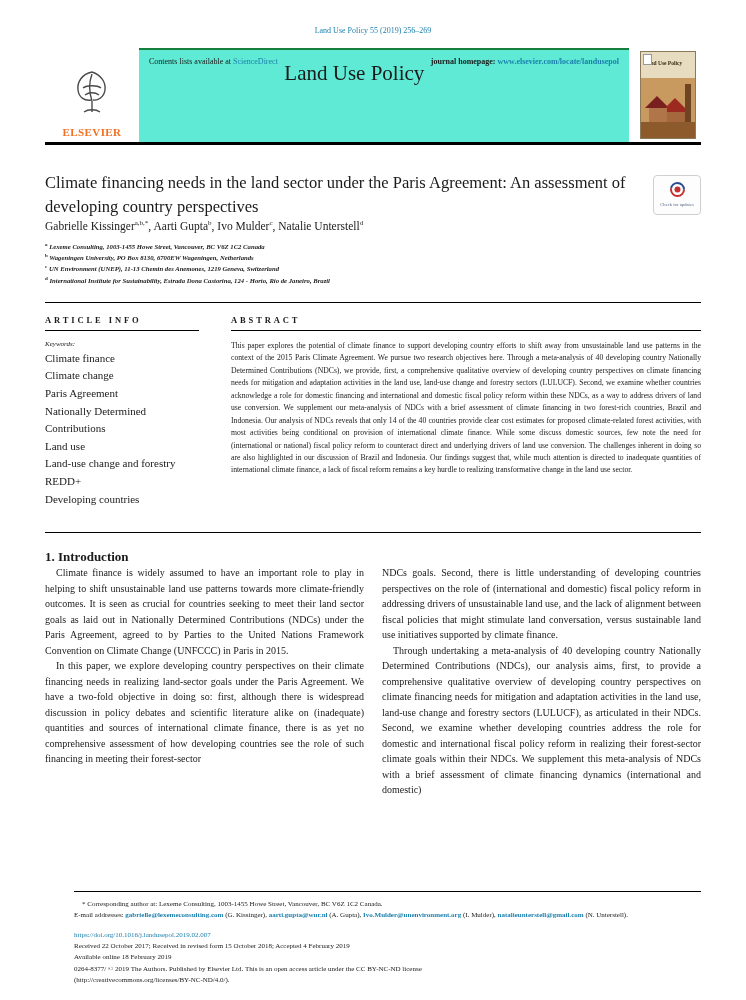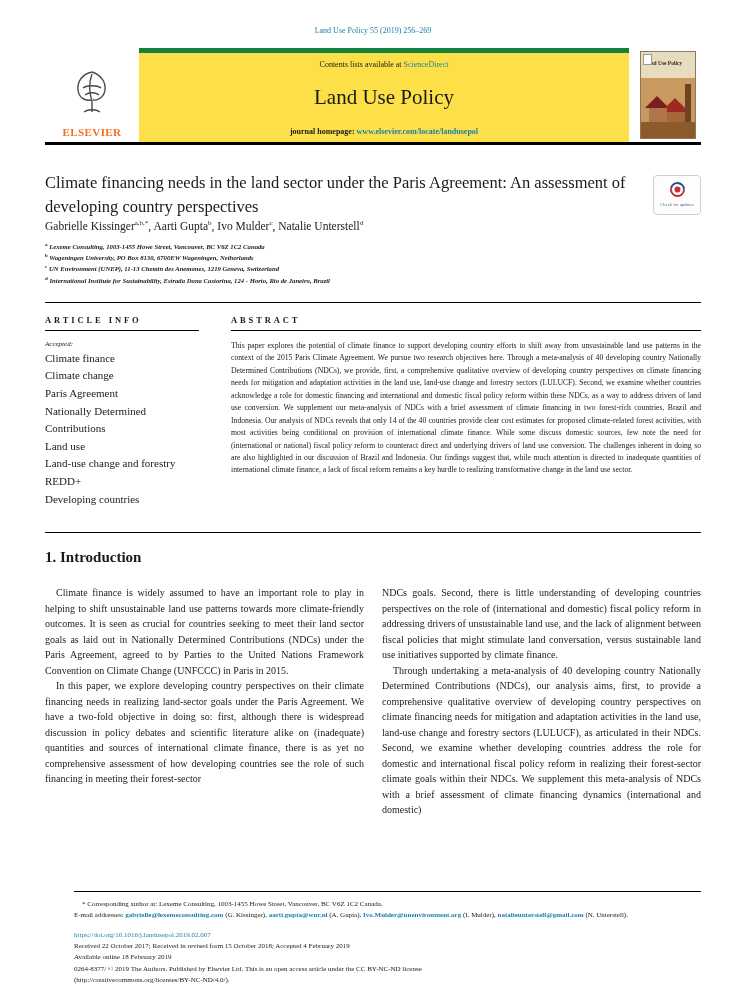--- a/index.html
+++ b/index.html
@@ -9,22 +9,22 @@
     font-family:"Liberation Serif", serif;
     padding:26px 45px 16px 45px;overflow:hidden;
   }
   a{text-decoration:none;}
   
   .journal-ref{text-align:center;font-size:8px;color:#1b7fad;margin-bottom:13px;}
   
   .banner{display:flex;align-items:stretch;border-bottom:3px solid #000;}
   .banner-left{width:86px;display:flex;flex-direction:column;align-items:center;justify-content:flex-end;padding:2px 4px 4px;}
   .elsevier-text{color:#f36f21;font-weight:bold;font-size:11px;letter-spacing:.4px;margin-top:2px;}
-  .banner-center{flex:1;background:#fde047;border-top:5px solid #15803d;text-align:center;
-    padding:7px 10px 6px;display:flex;flex-direction:column;justify-content:space-between;}
+  .banner-center{flex:1;background:#5eead4;border-top:2px solid #15803d;text-align:center;
+    padding:7px 10px 6px;display:flex;justify-content:space-between;}
   .contents-line{font-size:8px;}
   .contents-line .sd{color:#1b7fad;}
   .journal-title{font-size:21px;margin:4px 0 6px;}
   .homepage-line{font-size:8px;}
   .homepage-line .lbl{font-weight:bold;}
   .homepage-line .url{color:#1b7fad;font-weight:bold;}
   .banner-right{width:66px;display:flex;align-items:center;justify-content:center;padding:3px 0 3px 6px;}
   .cover{width:56px;height:88px;border:1px solid #8a7a5a;background:#e8dcc0;position:relative;box-sizing:border-box;}
   .cover-title{font-size:5.5px;font-weight:bold;color:#3a2c14;text-align:left;padding:8px 3px 2px;line-height:1.1;}
   .cover-art{position:absolute;left:0;right:0;bottom:0;top:26px;background:#c89a5f;}
@@ -42,21 +42,21 @@
   .affils sup{font-size:5px;font-style:normal;}
   
   .meta{display:flex;border-top:1px solid #000;border-bottom:1px solid #000;margin-top:16px;padding:12px 0 24px;}
   .meta-left{width:170px;flex:none;padding-right:16px;box-sizing:border-box;}
   .meta-right{flex:1;padding-left:16px;}
   .meta-head{font-size:8.5px;font-weight:bold;letter-spacing:.34em;border-bottom:1px solid #000;padding-bottom:5px;margin-bottom:9px;}
   .kw-label{font-size:7px;font-style:italic;margin-bottom:2px;}
   .kw-item{font-size:11px;line-height:1.6;}
   .abstract-text{font-size:7.7px;line-height:1.62;text-align:justify;}
   
-  .section-title{font-weight:bold;font-size:15px;margin:16px 0 19px;}
+  .section-title{font-weight:bold;font-size:13px;margin:16px 0 0;}
   .columns{display:flex;gap:18px;}
   .col{flex:1;font-size:10px;line-height:1.55;text-align:justify;}
   .col p{margin:0;text-indent:11px;}
   .col p.noindent{text-indent:0;}
   
   .footer{position:absolute;left:45px;right:45px;bottom:14px;font-size:7px;line-height:1.6;margin-left:29px;}
   .fn-top{border-top:1px solid #000;padding-top:7px;}
   .fn-corr{text-indent:8px;}
   .fn-email-lbl{text-align:center;}
   .fn-email{color:#1b7fad;font-weight:bold;}
@@ -140,21 +140,21 @@
   <div class="affils">
     <div><sup>a</sup><span> Lexeme Consulting, 1003-1455 Howe Street, Vancouver, BC V6Z 1C2 Canada</span></div>
     <div><sup>b</sup><span> Wageningen University, PO Box 8130, 6700EW Wageningen, Netherlands</span></div>
     <div><sup>c</sup><span> UN Environment (UNEP), 11-13 Chemin des Anemones, 1219 Geneva, Switzerland</span></div>
     <div><sup>d</sup><span> International Institute for Sustainability, Estrada Dona Castorina, 124 - Horto, Rio de Janeiro, Brazil</span></div>
   </div>
 
   <div class="meta">
     <div class="meta-left">
       <div class="meta-head">ARTICLE INFO</div>
-      <div class="kw-label">Accepted:</div>
+      <div class="kw-label">Keywords:</div>
       <div class="kw-item">Climate finance</div>
       <div class="kw-item">Climate change</div>
       <div class="kw-item">Paris Agreement</div>
       <div class="kw-item">Nationally Determined Contributions</div>
       <div class="kw-item">Land use</div>
       <div class="kw-item">Land-use change and forestry</div>
       <div class="kw-item">REDD+</div>
       <div class="kw-item">Developing countries</div>
     </div>
     <div class="meta-right">

